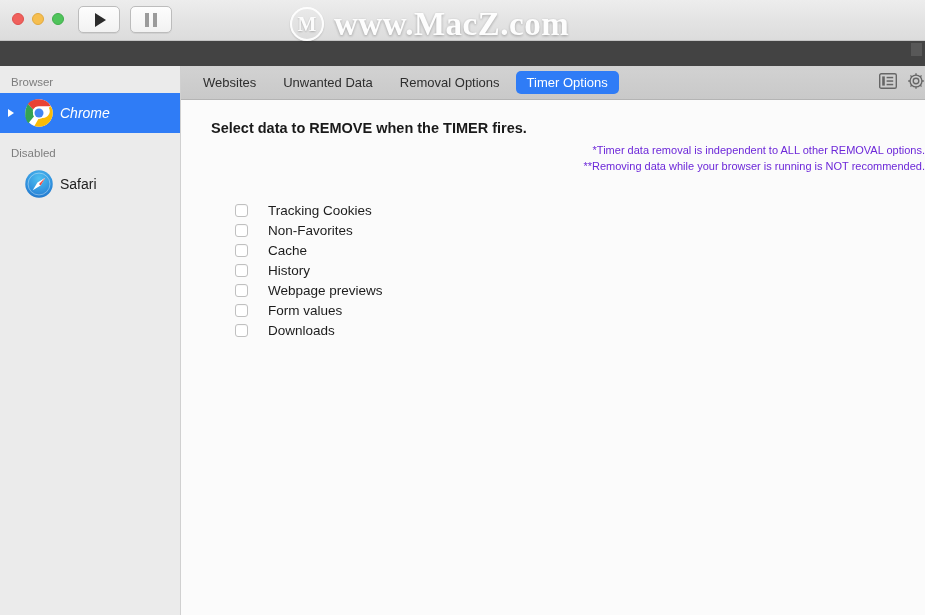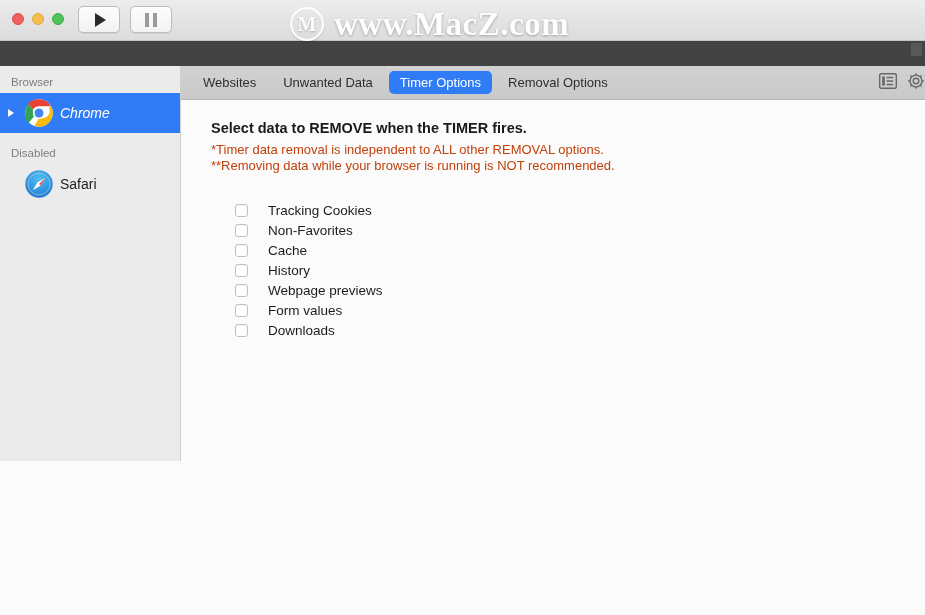--- a/index.html
+++ b/index.html
@@ -160,21 +160,21 @@
     align-items: center;
     gap: 10px;
   }
   .ticon { display: block; opacity: 0.78; }
 
   
   .sidebar {
     position: absolute;
     top: 66px; left: 0;
     width: 181px;
-    height: 395px;
+    height: 549px;
     background: #ebebeb;
     border-right: 1px solid #d0d0d0;
   }
   .side-header {
     font-size: 11.5px;
     color: #7d7d7d;
     padding: 10px 0 5px 11px;
     font-weight: 400;
   }
   .side-row {
@@ -211,24 +211,25 @@
     height: 591px;
     background: #fbfbfb;
   }
   .c-title {
     font-size: 14.5px;
     font-weight: 700;
     color: #1a1a1a;
     margin: 20px 0 0 29px;
   }
   .c-sub {
-    font-size: 13px;
-    color: #c2410c;
+    font-size: 11px;
+    color: #6d28d9;
     margin: 6px 0 0 29px;
     line-height: 16px;
+    text-align: right;
   }
   .checklist { margin: 26px 0 0 53px; }
   .check-row {
     display: flex;
     align-items: center;
     height: 20px;
     gap: 20px;
     margin-bottom: 0px;
   }
   .cbox {
@@ -271,22 +272,22 @@
   </div>
 
   <div class="dark-band">
     <span class="band-nub"></span>
   </div>
 
   <div class="toolbar">
     <div class="tabs">
       <div class="tab">Websites</div>
       <div class="tab">Unwanted Data</div>
+      <div class="tab">Removal Options</div>
       <div class="tab active">Timer Options</div>
-      <div class="tab">Removal Options</div>
     </div>
     <div class="toolbar-right">
       <span class="ticon">
         <svg width="18" height="16" viewBox="0 0 18 16">
           <rect x="0.7" y="0.7" width="16.6" height="14.6" rx="1.6" fill="none" stroke="#4a4a4a" stroke-width="1.4"></rect>
           <rect x="3.2" y="3.4" width="2.6" height="9.2" fill="#4a4a4a"></rect>
           <rect x="7.6" y="3.8" width="6.6" height="1.5" fill="#4a4a4a"></rect>
           <rect x="7.6" y="7.3" width="6.6" height="1.5" fill="#4a4a4a"></rect>
           <rect x="7.6" y="10.8" width="6.6" height="1.5" fill="#4a4a4a"></rect>
         </svg>

